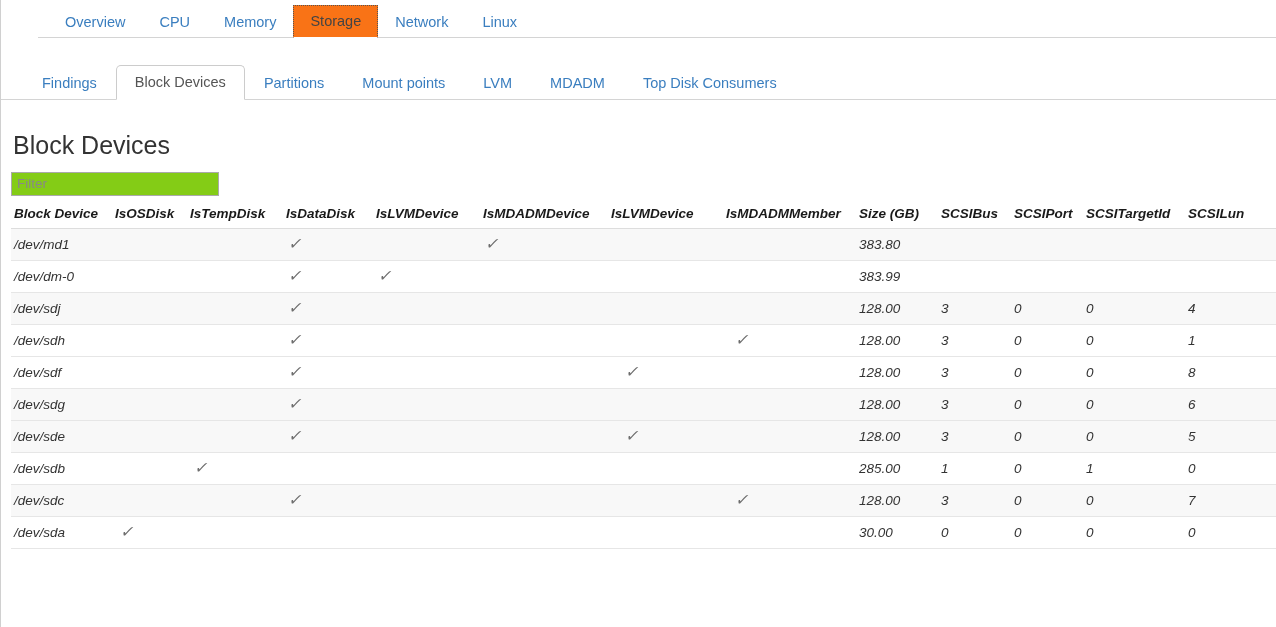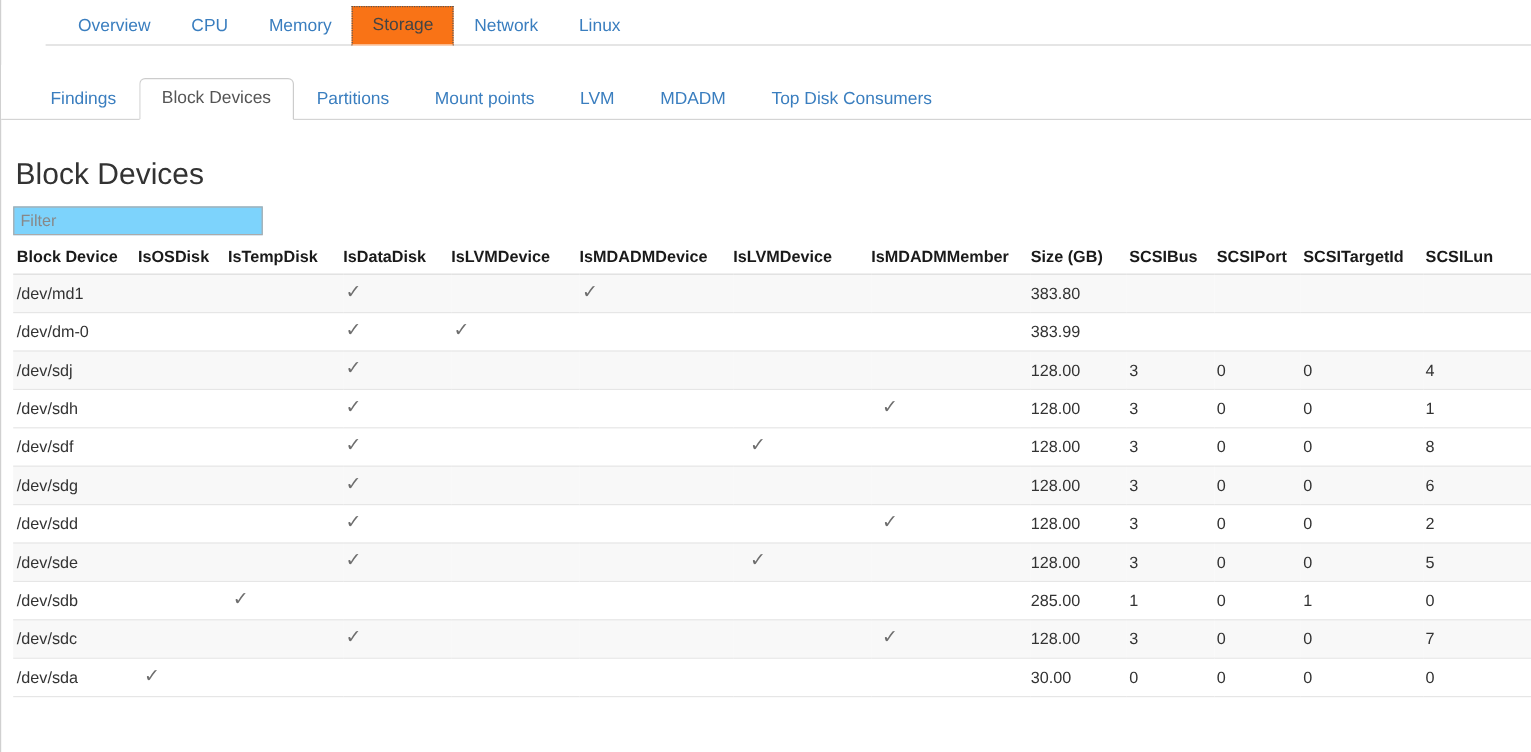--- a/index.html
+++ b/index.html
@@ -102,31 +102,32 @@
   .filter-input {
     width: 208px;
     height: 24px;
     box-sizing: border-box;
     border: 1px solid #aaaaaa;
     padding: 2px 5px;
     font-size: 13.5px;
     font-family: "Liberation Sans", sans-serif;
     color: #333333;
     outline: none;
-    background: #7dd3fc;
+    background: #84cc16;
     border-radius: 0;
   }
   .filter-input::placeholder { color: #888888; opacity: 1; }
 
   
   table.bd {
     width: 1265px;
     border-collapse: collapse;
     margin-top: 10px;
     table-layout: fixed;
+    font-style: italic;
   }
   table.bd thead th {
     font-size: 13.5px;
     font-weight: bold;
     color: #1a1a1a;
     text-align: left;
     padding: 0 0 7px 0;
     border-bottom: 1px solid #dddddd;
     white-space: nowrap;
   }
@@ -323,35 +324,20 @@
             <td class="c-lvmd"></td>
             <td class="c-mdd"></td>
             <td class="c-lvmm"></td>
             <td class="c-mdm"></td>
             <td class="c-size">128.00</td>
             <td class="c-bus">3</td>
             <td class="c-port">0</td>
             <td class="c-target">0</td>
             <td class="c-lun">6</td>
           </tr>
-          <tr class="even">
-            <td class="c-device">/dev/sdd</td>
-            <td class="c-os"></td>
-            <td class="c-temp"></td>
-            <td class="c-data"><span class="chk">✓</span></td>
-            <td class="c-lvmd"></td>
-            <td class="c-mdd"></td>
-            <td class="c-lvmm"></td>
-            <td class="c-mdm"><span class="chk">✓</span></td>
-            <td class="c-size">128.00</td>
-            <td class="c-bus">3</td>
-            <td class="c-port">0</td>
-            <td class="c-target">0</td>
-            <td class="c-lun">2</td>
-          </tr>
           <tr class="odd">
             <td class="c-device">/dev/sde</td>
             <td class="c-os"></td>
             <td class="c-temp"></td>
             <td class="c-data"><span class="chk">✓</span></td>
             <td class="c-lvmd"></td>
             <td class="c-mdd"></td>
             <td class="c-lvmm"><span class="chk">✓</span></td>
             <td class="c-mdm"></td>
             <td class="c-size">128.00</td>

